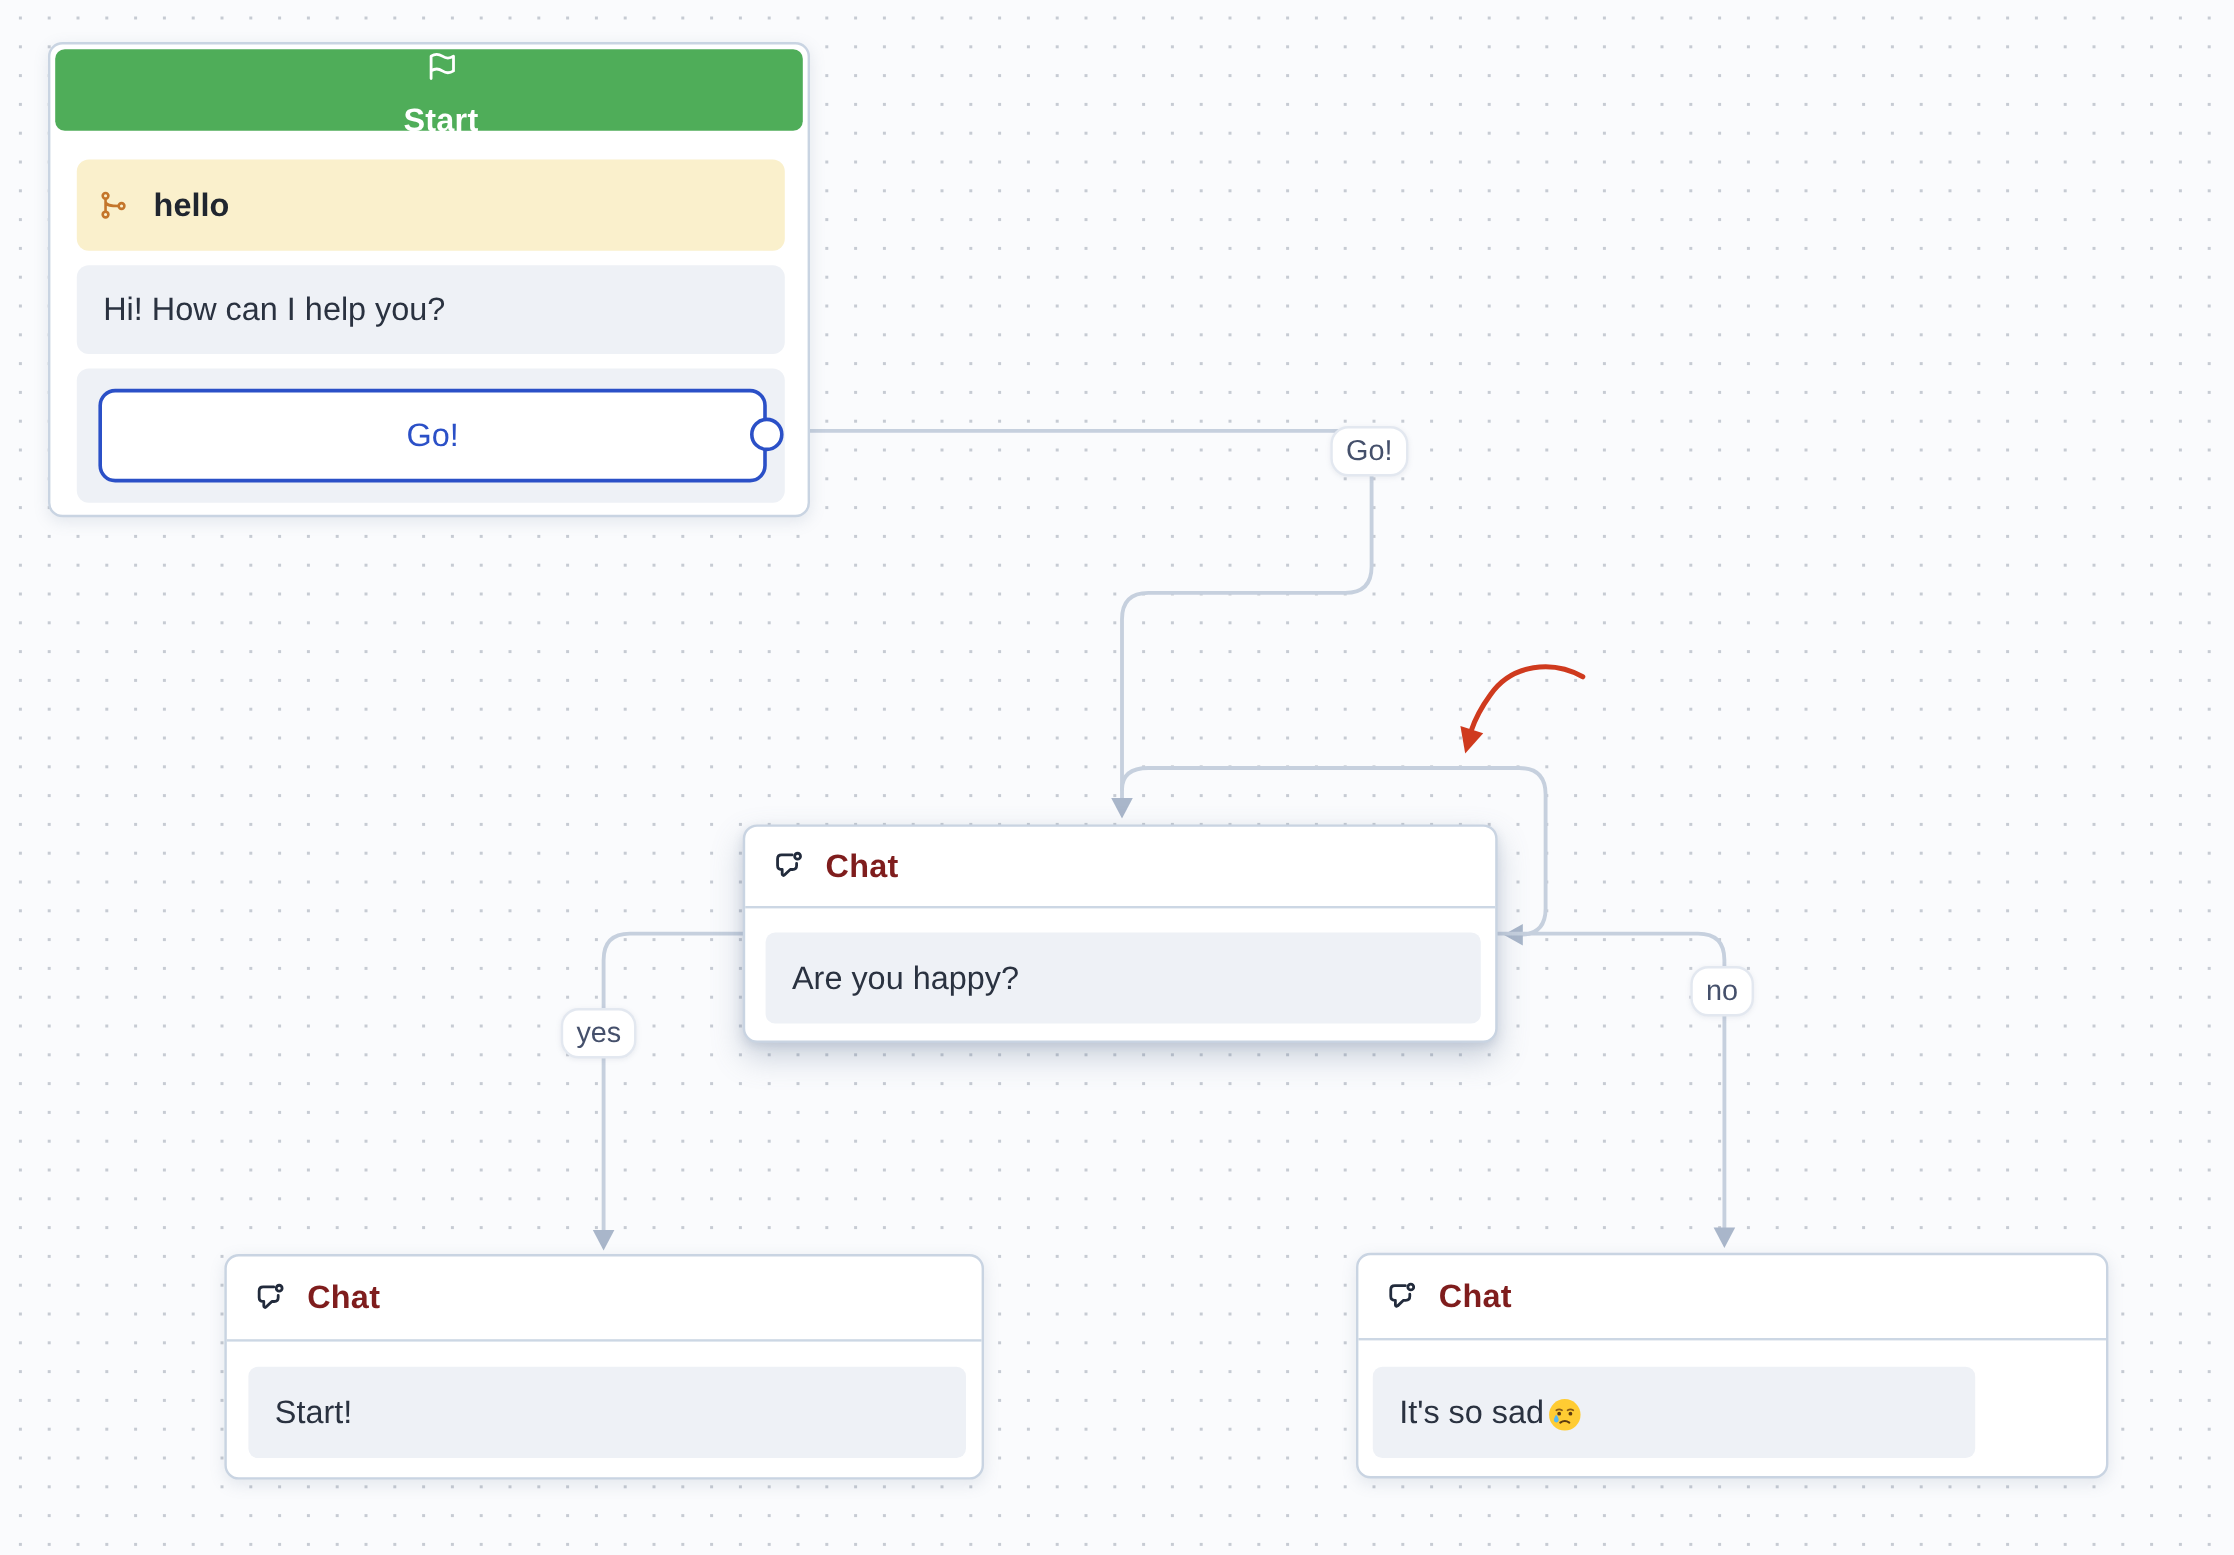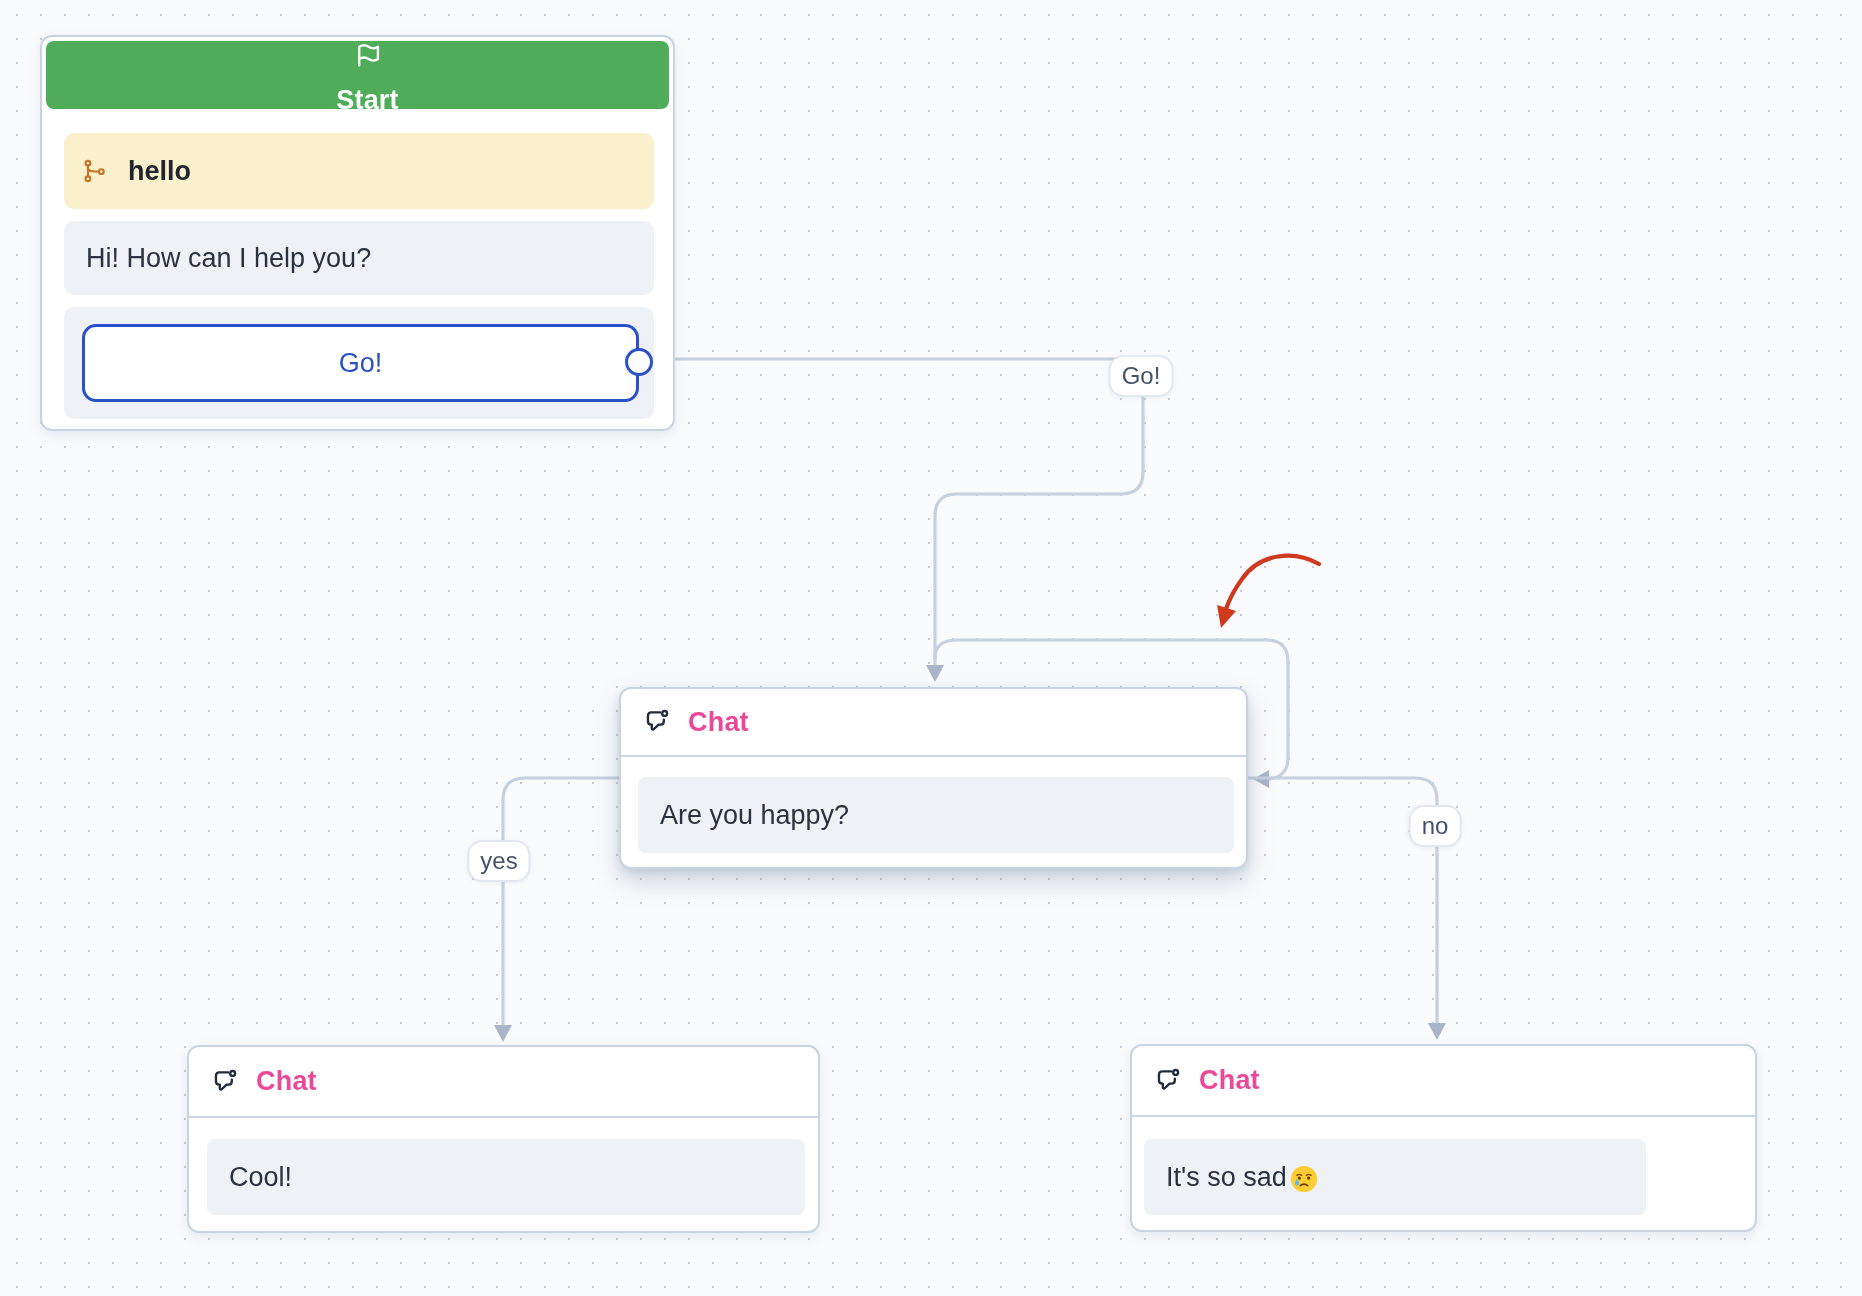--- a/index.html
+++ b/index.html
@@ -52,21 +52,21 @@
     display: flex; align-items: center;
     gap: 16px;
     padding: 0 0 0 23px;
     height: 68px;
     border-bottom: 2px solid #ccd7e4;
     box-sizing: border-box;
   }
   .node-title {
     font-size: 27px;
     font-weight: 700;
-    color: #ec4899;
+    color: #7f1d1d;
     letter-spacing: 0.2px;
   }
   .start-header {
     position: absolute;
     left: 4px; right: 4px; top: 4px;
     height: 68px;
     background: #4fad59;
     border-radius: 8px;
     display: flex; align-items: center;
     gap: 16px;
@@ -223,21 +223,21 @@
     <div class="node-header" style="height:71px;">
       <span class="icon">
         <svg width="28" height="28" viewBox="0 0 24 24" fill="none" stroke="#222b3c" stroke-width="2" stroke-linecap="round" stroke-linejoin="round">
           <path d="M13.8 3.8H6.3C4.5 3.8 3.4 4.9 3.4 6.7v4.6c0 1.8 1.1 2.9 2.9 2.9h.4v3.3c0 .8 1 1.3 1.6.7l4.2-4h1.6c1.8 0 2.9-1.1 2.9-2.9v-1.4"></path>
           <circle cx="17.7" cy="4.7" r="2.1"></circle>
         </svg>
       </span>
       <span class="node-title">Chat</span>
     </div>
     <div class="node-item" style="left:18px; top:92px; width:598px; height:76px; padding-left:22px; border-radius:8px;">
-      <span>Cool!</span>
+      <span>Start!</span>
     </div>
   </div>
 
   <div class="node" style="left:1130px; top:1044px; width:627px; height:188px;">
     <div class="node-header" style="height:71px;">
       <span class="icon">
         <svg width="28" height="28" viewBox="0 0 24 24" fill="none" stroke="#222b3c" stroke-width="2" stroke-linecap="round" stroke-linejoin="round">
           <path d="M13.8 3.8H6.3C4.5 3.8 3.4 4.9 3.4 6.7v4.6c0 1.8 1.1 2.9 2.9 2.9h.4v3.3c0 .8 1 1.3 1.6.7l4.2-4h1.6c1.8 0 2.9-1.1 2.9-2.9v-1.4"></path>
           <circle cx="17.7" cy="4.7" r="2.1"></circle>
         </svg>

